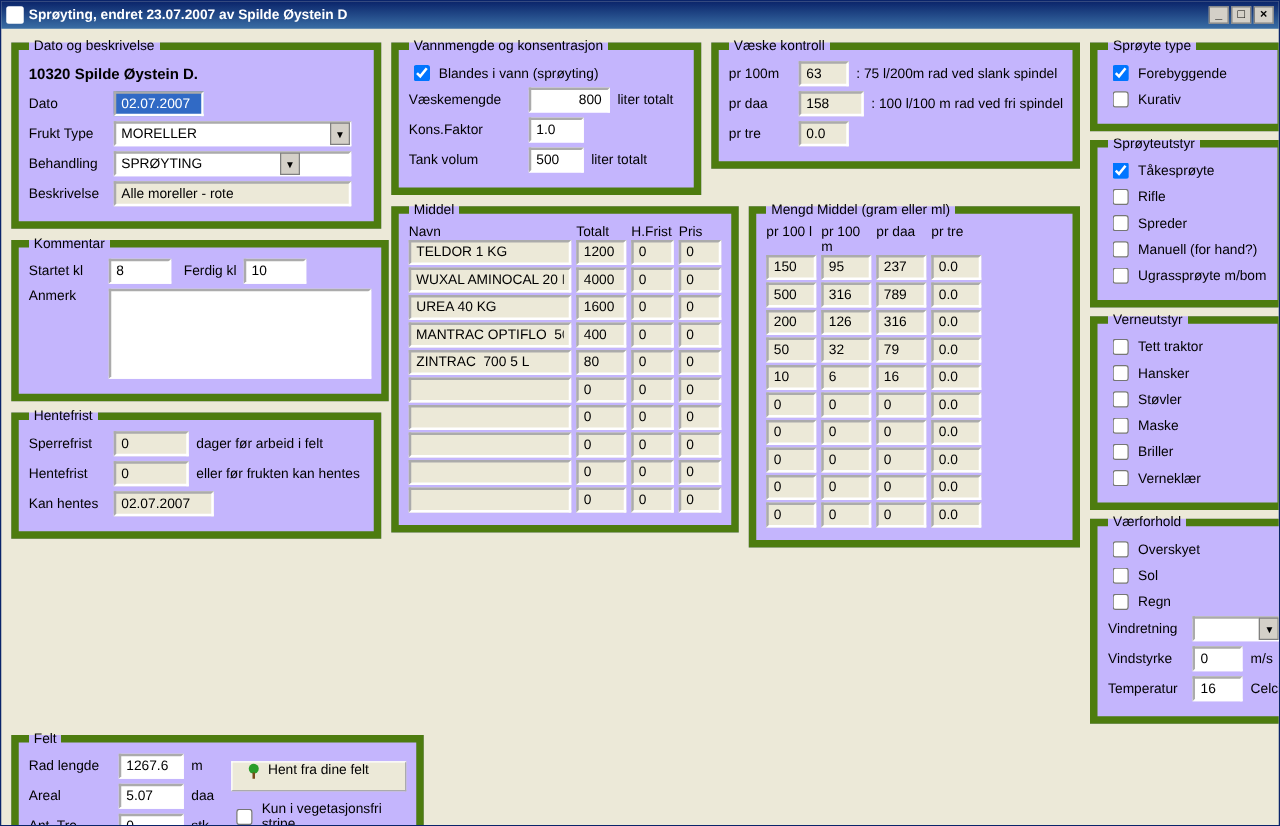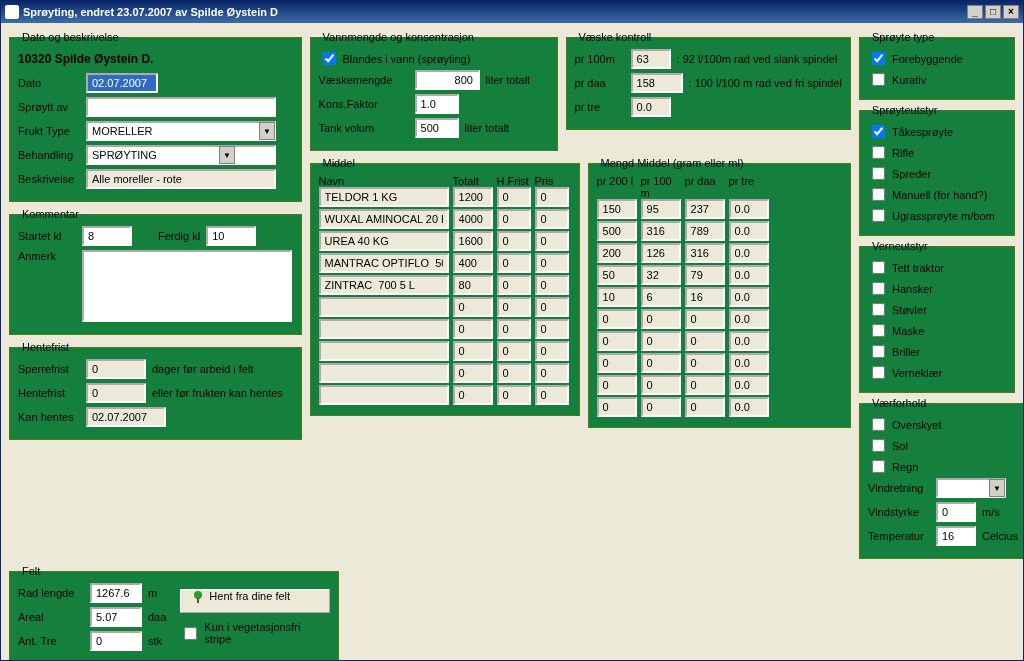--- a/index.html
+++ b/index.html
@@ -3,21 +3,21 @@
 <meta charset="utf-8">
 <style>
   * { box-sizing: border-box; font-family: Tahoma, "MS Sans Serif", sans-serif; font-size: 11px; }
   html, body { margin: 0; padding: 0; background: #ece9d8; }
   .window { width: 1024px; height: 661px; background: #ece9d8; border: 1px solid #0a246a; display: flex; flex-direction: column; }
   .titlebar { height: 22px; background: linear-gradient(#0a246a,#3a6ea5); color: #fff; display: flex; align-items: center; padding: 0 4px; font-weight: bold; }
   .titlebar .icon { width: 14px; height: 14px; background: #fff; margin-right: 4px; border-radius: 2px; display:inline-block;}
   .titlebar .spacer { flex: 1; }
   .winbtn { width: 16px; height: 14px; background: #d4d0c8; border: 1px solid #808080; margin-left: 2px; color:#000; font-size:10px; line-height:12px; text-align:center; }
   .client { flex: 1; padding: 8px 8px 6px 8px; position: relative; overflow:hidden;}
-  fieldset { border: 1px solid #4d7c0f; padding: 6px 8px 8px 8px; margin: 0; background: #15803d; }
+  fieldset { border: 6px solid #4d7c0f; padding: 6px 8px 8px 8px; margin: 0; background: #c4b5fd; }
   legend { padding: 0 4px; color:#000;}
   .row { display: flex; align-items: center; gap: 6px; margin-bottom: 4px; min-height:20px;}
   .lbl { white-space: nowrap; }
   .inp, .sel { height: 20px; border: 2px inset #fff; background: #fff; padding: 0 4px; font-size:11px;}
   .inp.ro { background: #ece9d8; }
   .selwrap { position: relative; display:inline-block; }
   .selwrap .arrow { position:absolute; right:1px; top:1px; bottom:1px; width:16px; background:#d4d0c8; border:1px solid #808080; display:flex; align-items:center; justify-content:center; font-size:8px; pointer-events:none;}
   textarea.inp { height: 72px; resize: none; }
   .chk { display:flex; align-items:center; gap:4px; margin-bottom:2px;}
   .chk input { width:13px; height:13px; }
@@ -54,43 +54,39 @@
         <fieldset>
           <legend>Dato og beskrivelse</legend>
           <div class="row">
               <span class="strong">10320 Spilde Øystein D.</span>
             </div>
           <div class="row">
             <span class="lbl" style="width:62px">Dato</span>
             <input class="inp" style="width: 72px; background: rgb(49, 106, 197); color: rgb(255, 255, 255);" value="02.07.2007">
           </div>
           <div class="row">
-            <span class="lbl" style="width:62px">Sprøytt av</span>
-            <input class="inp" style="width: 190px;" value="">
-          </div>
-          <div class="row">
             <span class="lbl" style="width:62px">Frukt Type</span>
             <span class="selwrap" style="width:190px"><input class="inp" style="width: 190px;" value="MORELLER"><span class="arrow">▼</span></span>
           </div>
           <div class="row">
             <span class="lbl" style="width:62px">Behandling</span>
             <span class="selwrap" style="width:150px"><input class="inp" style="width: 190px;" value="SPRØYTING"><span class="arrow">▼</span></span>
           </div>
           <div class="row">
             <span class="lbl" style="width:62px">Beskrivelse</span>
             <input class="inp ro" style="width: 190px;" value="Alle moreller - rote">
           </div>
         </fieldset>
 
         <fieldset>
           <legend>Kommentar</legend>
           <div class="row">
             <span class="lbl" style="width:58px">Startet kl</span>
             <input class="inp" style="width: 50px;" value="8">
-            <span class="lbl" style="margin-left:20px">Ferdig kl</span>
+            <span class="lbl" style="margin-left:4px">Ferdig kl</span>
             <input class="inp" style="width: 50px;" value="10">
           </div>
           <div class="row" style="align-items:flex-start">
             <span class="lbl" style="width:58px">Anmerk</span>
             <textarea class="inp" style="width: 210px;"></textarea>
           </div>
         </fieldset>
 
         <fieldset>
           <legend>Hentefrist</legend>
@@ -134,21 +130,21 @@
               <input class="inp" style="width: 44px;" value="500">
               <span class="lbl">liter totalt</span>
             </div>
           </fieldset>
 
           <fieldset style="flex:1">
             <legend>Væske kontroll</legend>
             <div class="row">
               <span class="lbl" style="width:50px">pr 100m</span>
               <input class="inp ro" style="width: 40px;" value="63">
-              <span class="lbl">: 92 l/100m rad ved slank spindel</span>
+              <span class="lbl">: 75 l/200m rad ved slank spindel</span>
             </div>
             <div class="row">
               <span class="lbl" style="width:50px">pr daa</span>
               <input class="inp ro" style="width: 52px;" value="158">
               <span class="lbl">: 100 l/100 m rad ved fri spindel</span>
             </div>
             <div class="row">
               <span class="lbl" style="width:50px">pr tre</span>
               <input class="inp ro" style="width: 40px;" value="0.0">
             </div>
@@ -224,21 +220,21 @@
                   <input class="inp ro" value="0" style="">
                   <input class="inp ro" value="0" style="">
                   <input class="inp ro" value="0" style="">
                 </div>
               </div>
           </fieldset>
 
           <fieldset style="flex:1">
             <legend>Mengd Middel (gram eller ml)</legend>
             <div class="mengd-head">
-              <span>pr 200 l</span>
+              <span>pr 100 l</span>
               <span>pr 100 m</span>
               <span>pr daa</span>
               <span>pr tre</span>
             </div>
             <div id="mengd-rows">
                 <div class="mengd-row">
                   <input class="inp ro" value="150" style="">
                   <input class="inp ro" value="95" style="">
                   <input class="inp ro" value="237" style="">
                   <input class="inp ro" value="0.0" style="">

